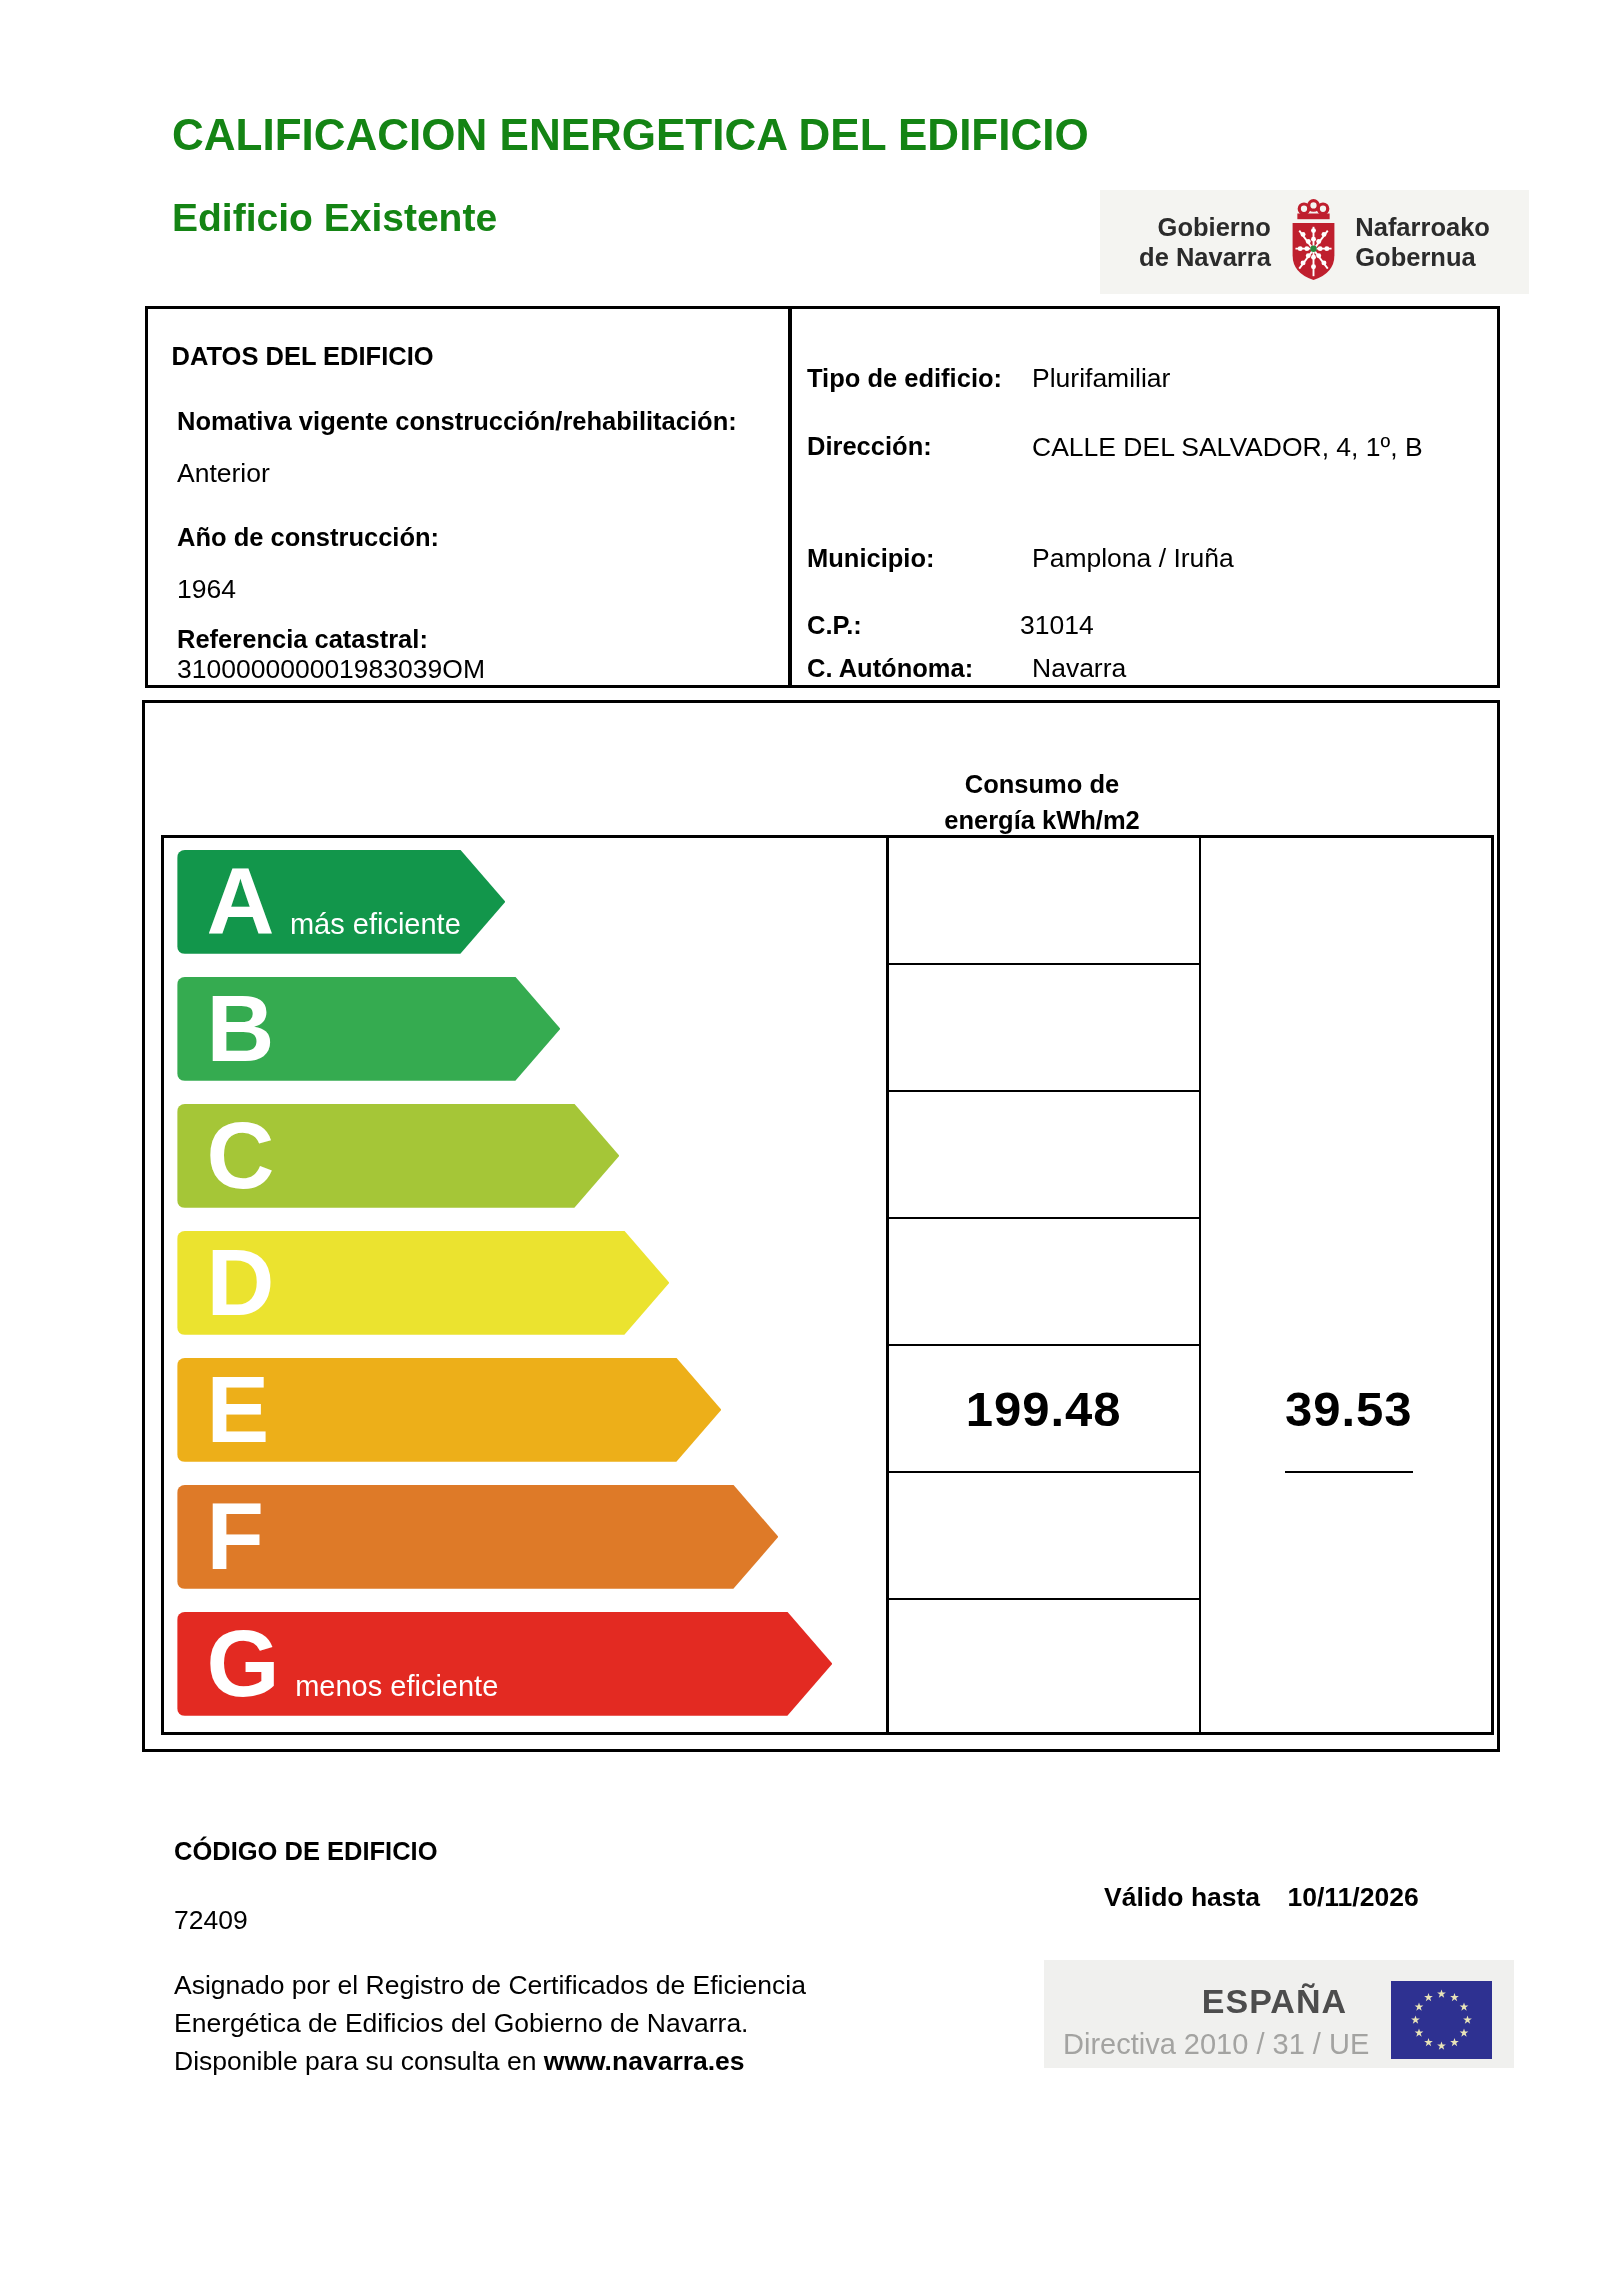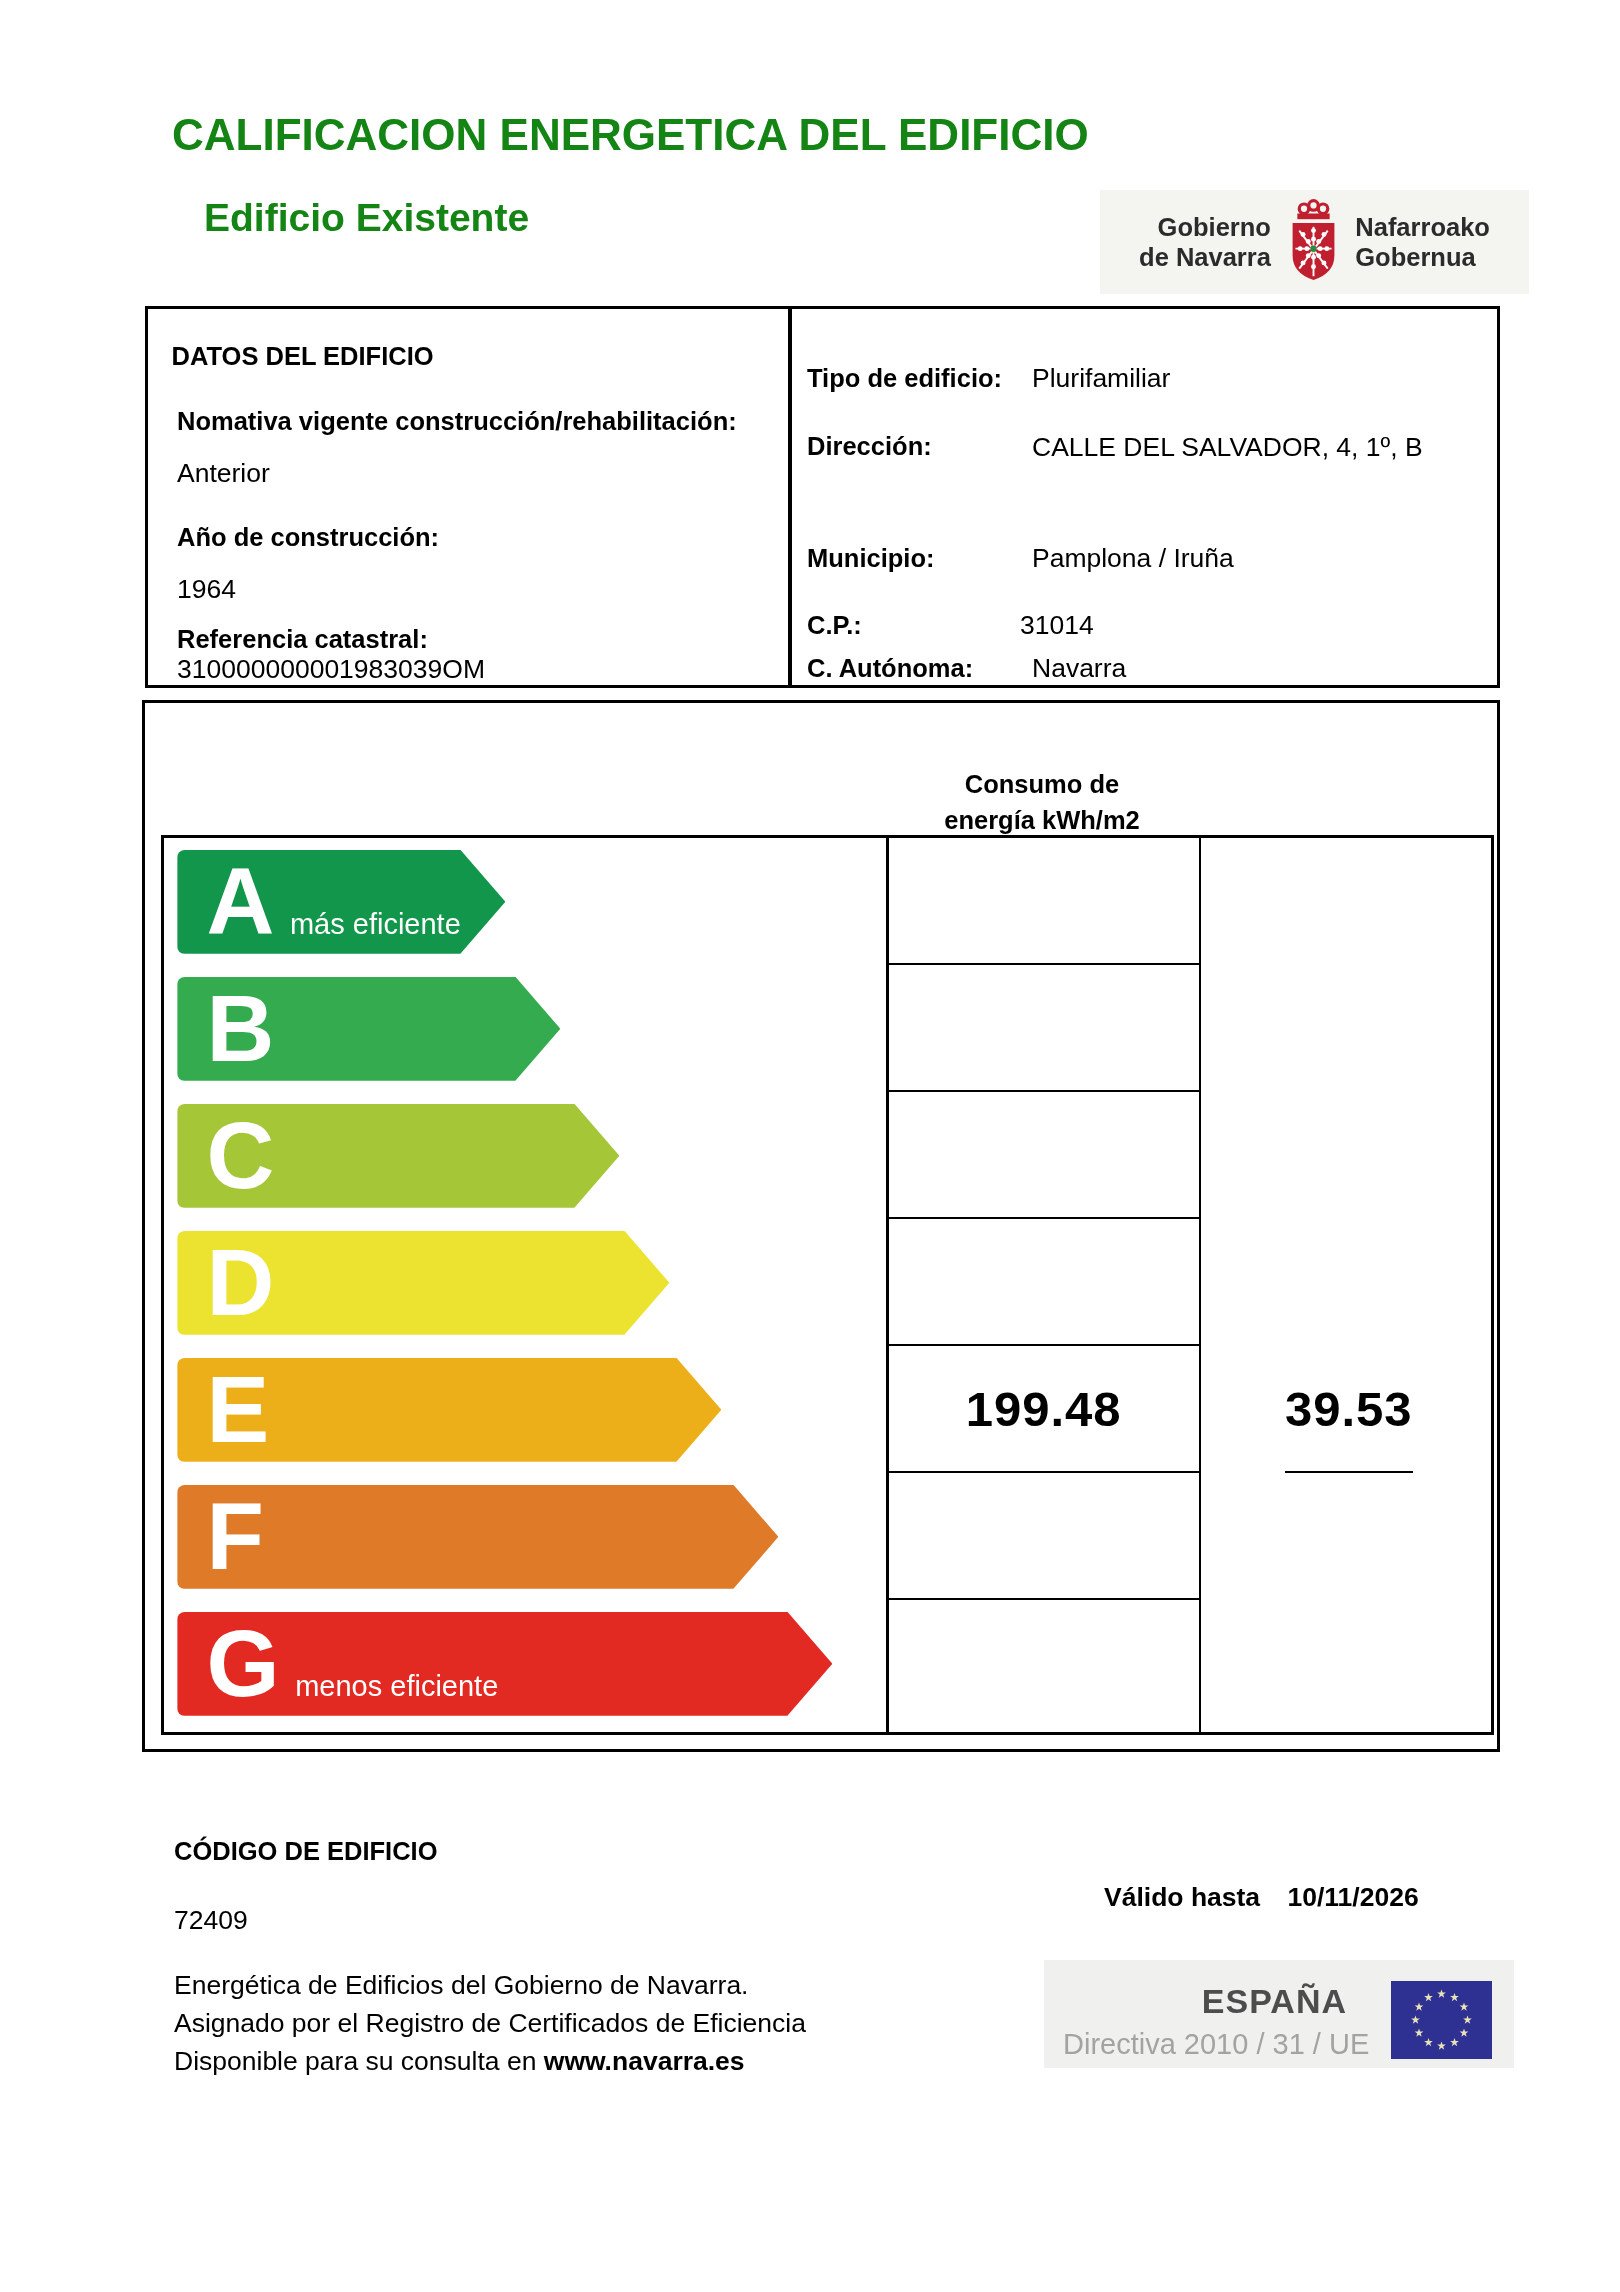--- a/index.html
+++ b/index.html
@@ -19,21 +19,20 @@
   
   .doc-title {
     left:172px; top:110px;
     font-size:44px; font-weight:bold; color:#148414;
     letter-spacing:0px; white-space:nowrap;
   }
   .doc-subtitle {
     left:172px; top:196px;
     font-size:39px; font-weight:bold; color:#148414;
     white-space:nowrap;
-    margin-left:32px;
   }
   .logo-panel {
     left:1100px; top:190px; width:429px; height:104px;
     background:#f4f4f1;
     display:flex; align-items:center; justify-content:center;
     gap:13.7px;
   }
   .logo-text { font-size:25.5px; font-weight:bold; color:#2b2b2b; line-height:30px; }
   .logo-text.right-al { text-align:right; }
   .logo-emblem { width:57px; height:94px; flex:0 0 auto; }
@@ -309,22 +308,22 @@
   </div>
 
   <div class="abs code-label">CÓDIGO DE EDIFICIO</div>
   <div class="abs code-value">72409</div>
 
   <div class="abs valid-line">
     <span>Válido hasta</span><span class="valid-date">10/11/2026</span>
   </div>
 
   <div class="abs reg-note">
+    <div>Asignado por el Registro de Certificados de Eficiencia</div>
     <div>Energética de Edificios del Gobierno de Navarra.</div>
-    <div>Asignado por el Registro de Certificados de Eficiencia</div>
     <div><span>Disponible para su consulta en </span><b>www.navarra.es</b></div>
   </div>
 
   <div class="abs eu-banner">
     <div class="banner-text">
       <div class="banner-country">ESPAÑA</div>
       <div class="banner-directive">Directiva 2010 / 31 / UE</div>
     </div>
     <div class="eu-flag">
       <svg viewBox="0 0 100 78">

